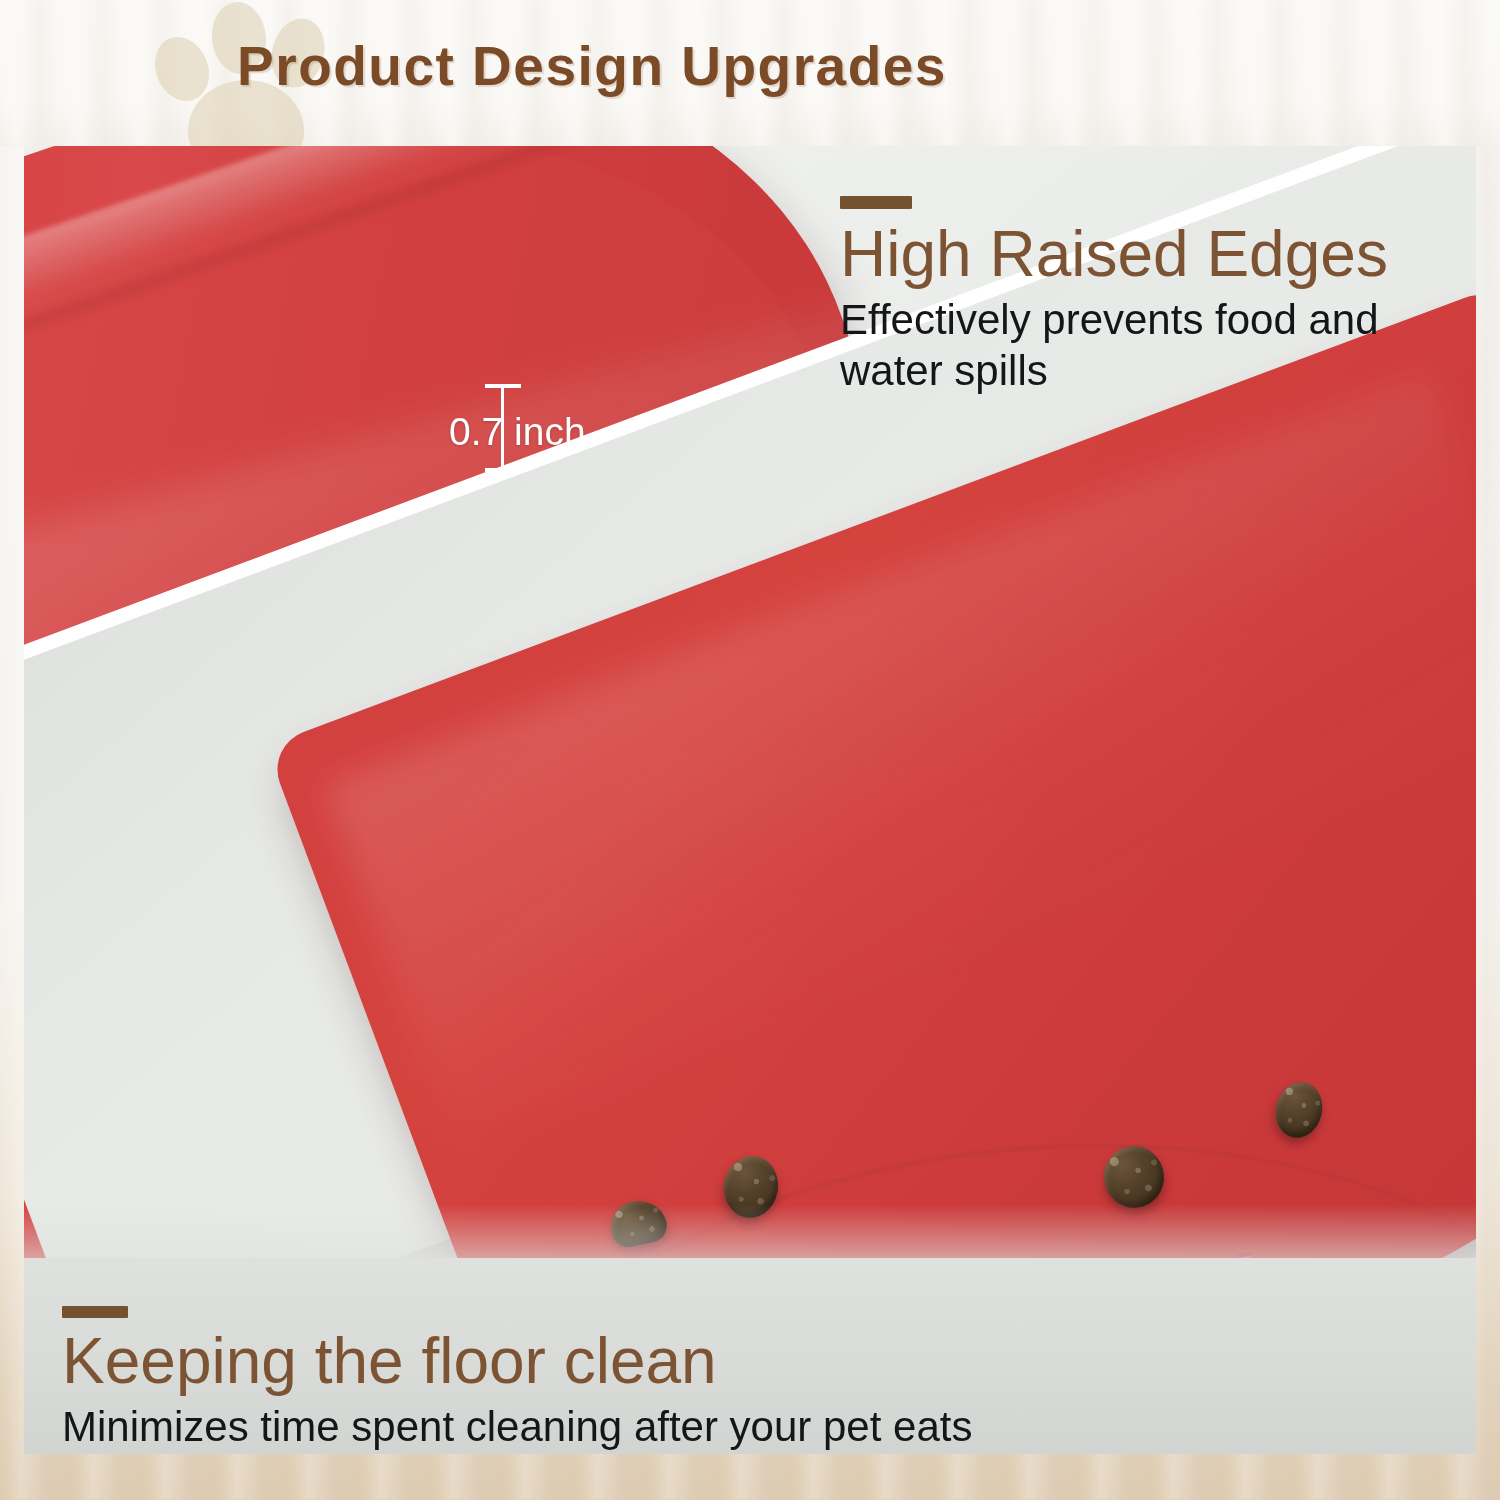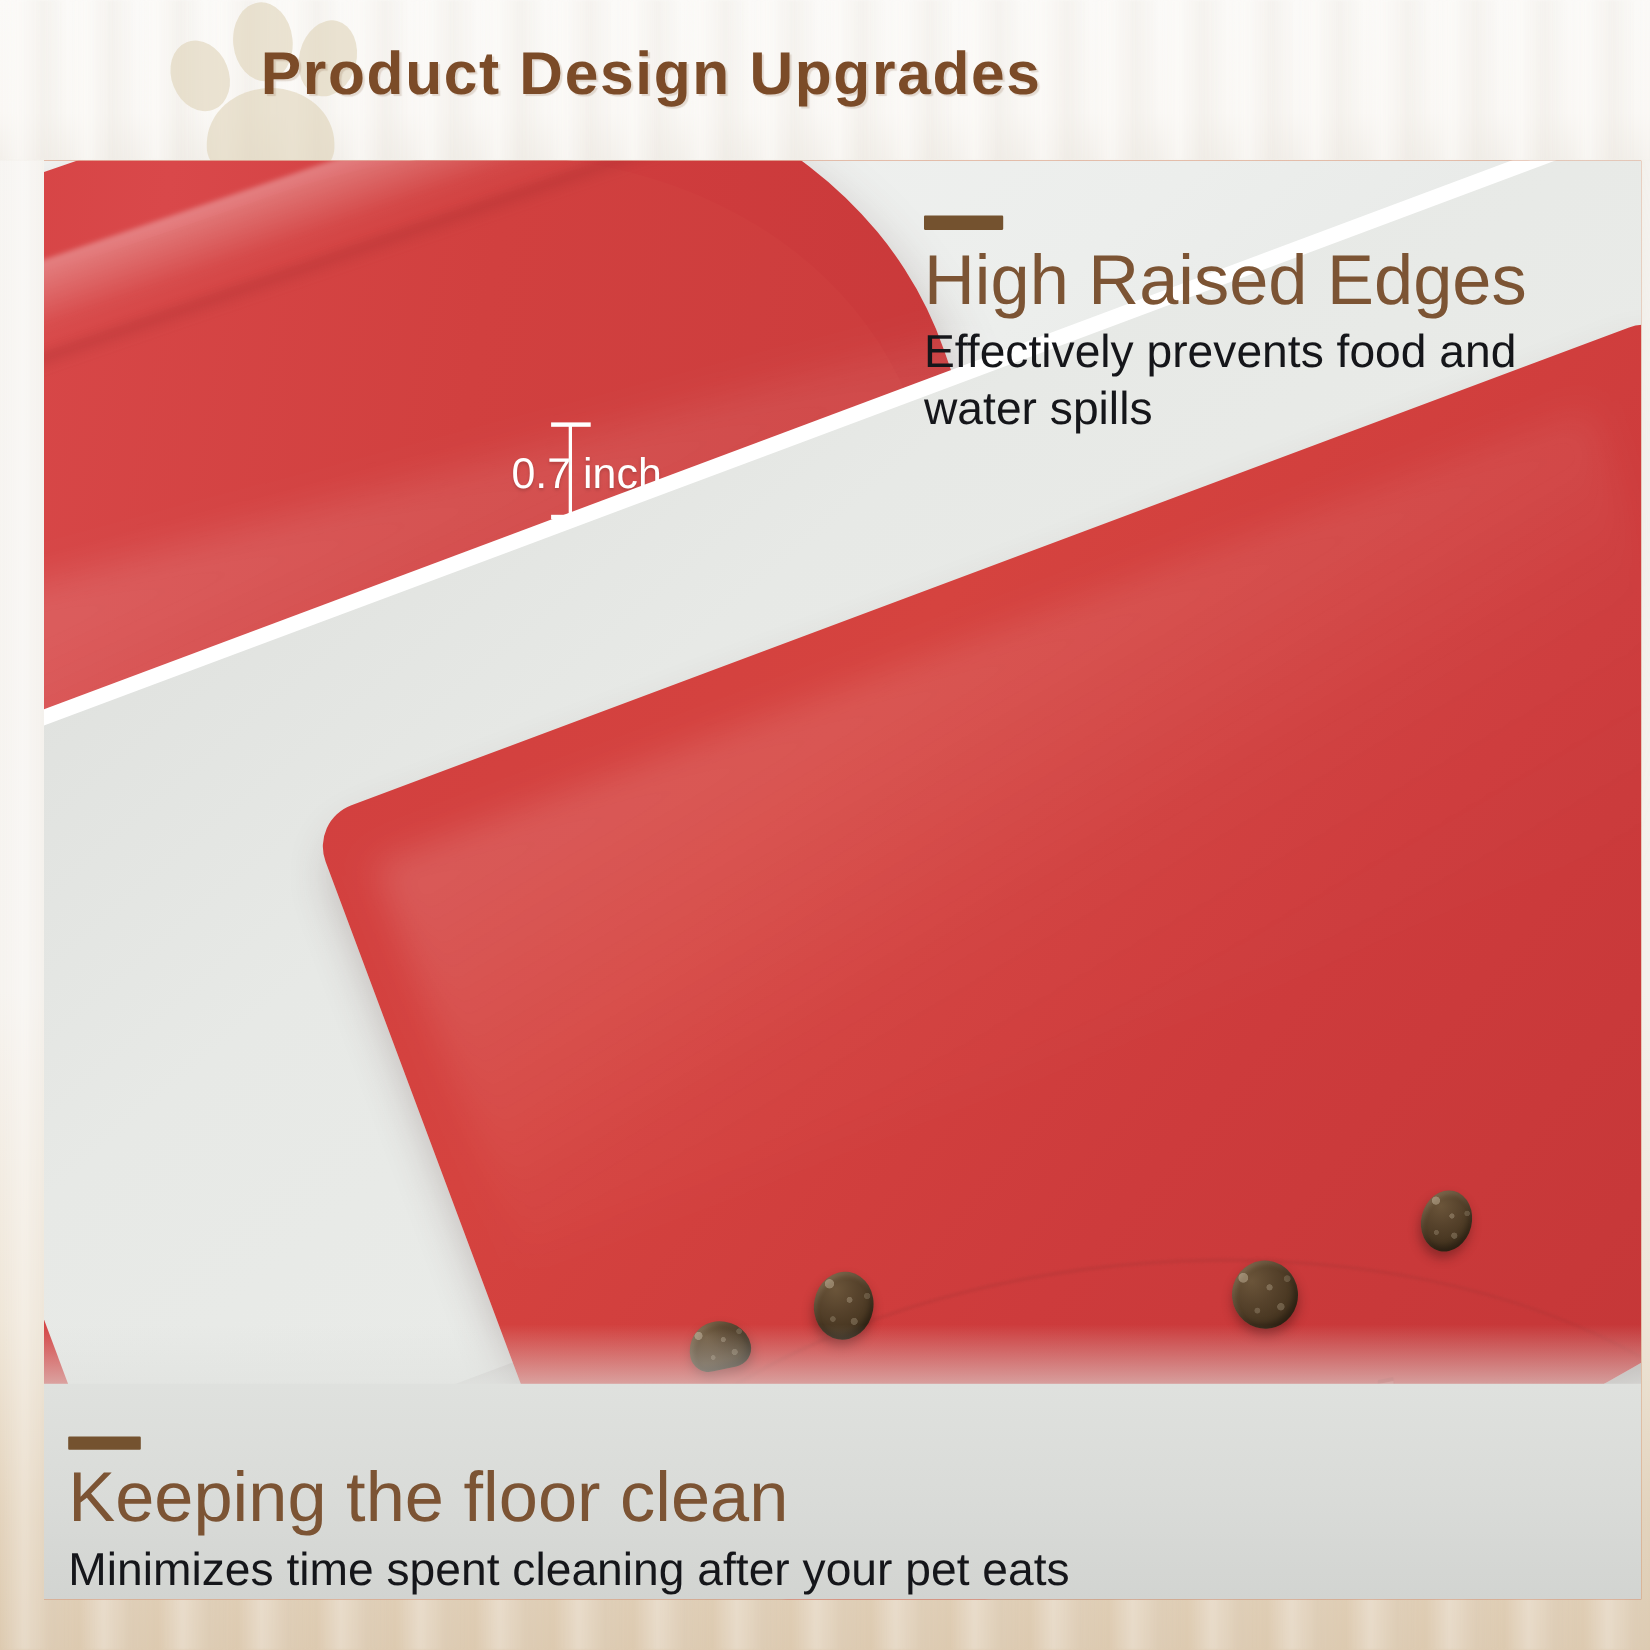--- a/index.html
+++ b/index.html
@@ -67,25 +67,24 @@
     color:#7b4b28;
     text-shadow:2px 2px 1px rgba(120,75,45,.18);
     white-space:nowrap;
     transform:scaleX(1.0);
     margin-top:12px;
   }
 
   
   .frame{
     position:absolute;left:24px;top:146px;width:1452px;height:1308px;
-    background:#c2410c;
+    background:#0f172a;
     padding:0;
     box-sizing:border-box;
     overflow:hidden;
-    margin-left:16px;
   }
   .photo{
     position:absolute;left:0;top:0;width:1452px;height:1308px;overflow:hidden;
     background:#e8e9e7;
   }
 
   
   .floor-top{
     position:absolute;inset:0;
     background:linear-gradient(140deg,#f2f3f2 0%,#eceeec 35%,#e2e4e2 65%,#d9dbd8 100%);

